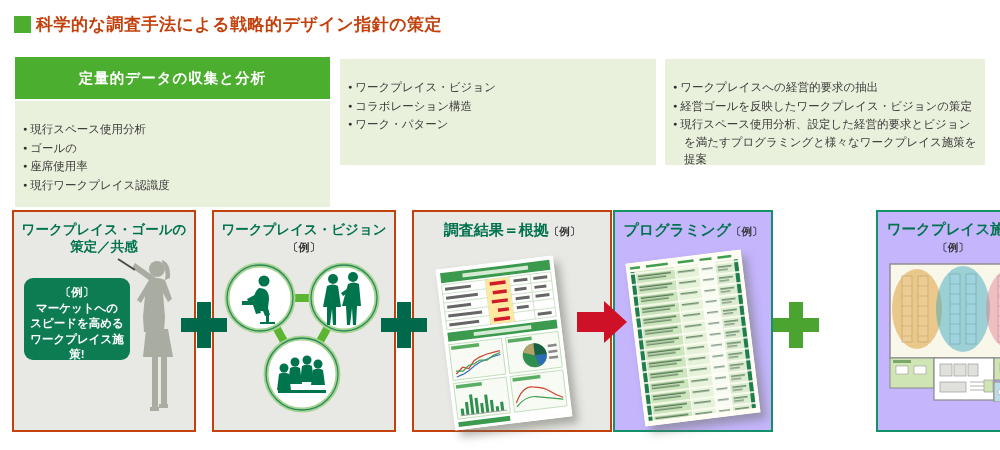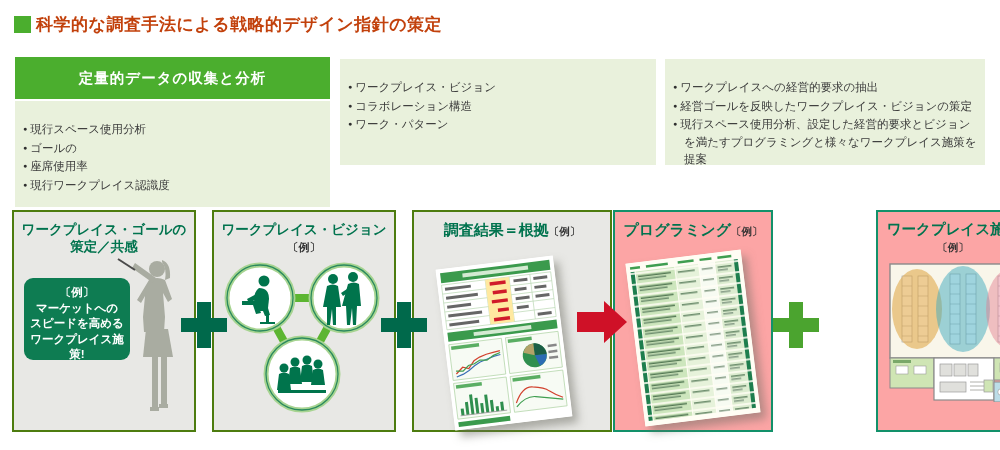--- a/index.html
+++ b/index.html
@@ -29,22 +29,22 @@
     font-size:11.5px; color:#3a3a3a; line-height:17.5px;
     padding-left:11px; text-indent:-11px;
   }
   .col li::before { content:"●"; font-size:7px; vertical-align:2px; margin-right:3px; color:#2e2e2e; }
   #col1 { left:15px;  width:315px; }
   #col2 { left:340px; width:316px; }
   #col3 { left:665px; width:320px; }
 
   
   .fbox { position:absolute; top:210px; height:222px; }
-  .fbox.gray  { background:#e8e8e5; border:2px solid #4d7c0f; }
-  .fbox.cream { background:#fca5a5; border:2px solid #12916a; }
+  .fbox.gray  { background:#e8e8e5; border:2px solid #c2410c; }
+  .fbox.cream { background:#c4b5fd; border:2px solid #12916a; }
   #box1 { left:12px;  width:184px; }
   #box2 { left:212px; width:184px; }
   #box3 { left:412px; width:200px; }
   #box4 { left:613px; width:160px; }
   #box5 { left:854px; width:154px;margin-left:22px; }
 
   .fbox .btitle {
     margin-top:9px; text-align:center; font-weight:bold; color:#00734e;
     font-size:13.5px; line-height:17px; position:relative; z-index:3;
   }

